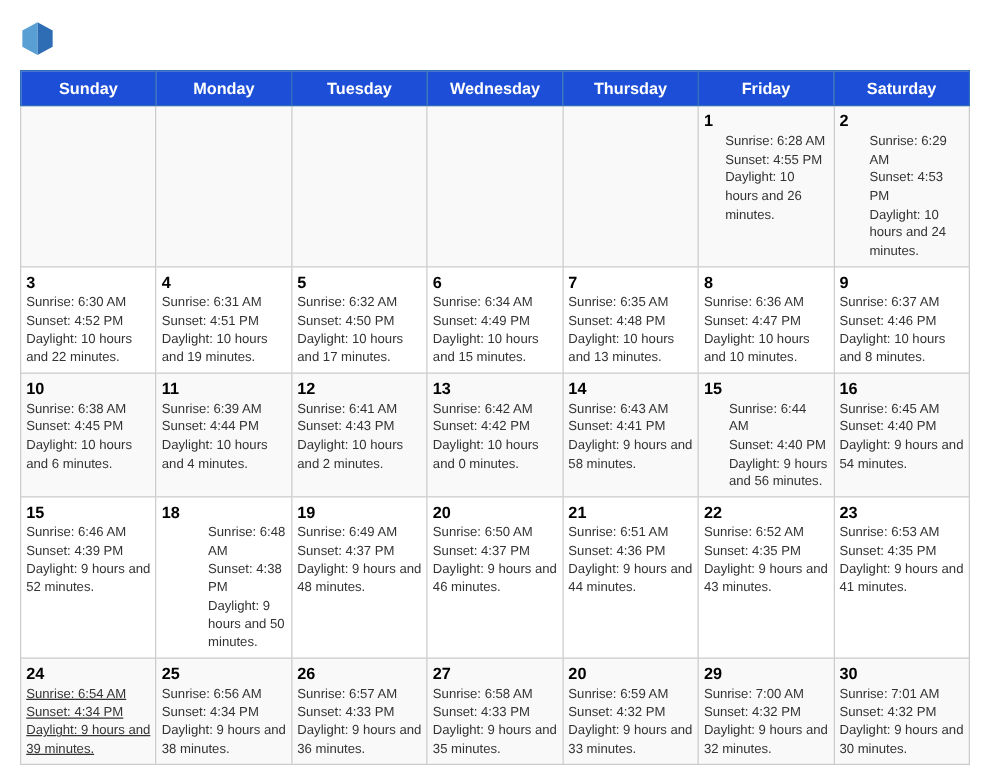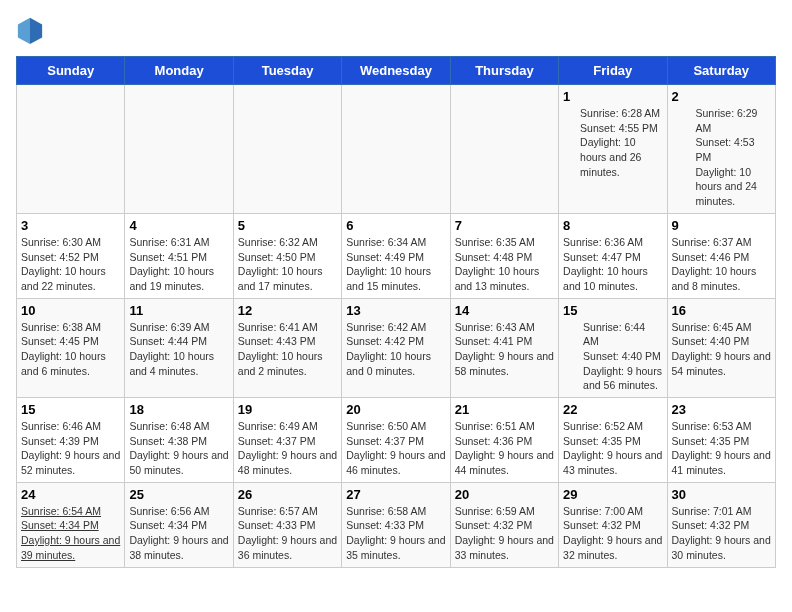--- a/index.html
+++ b/index.html
@@ -232,21 +232,21 @@
       </tr>
       <tr>
         <td>
           <div class="day-number">15</div>
           <div class="day-info" style="white-space: pre-line;">Sunrise: 6:46 AM
 Sunset: 4:39 PM
 Daylight: 9 hours and 52 minutes.</div>
         </td>
         <td>
           <div class="day-number">18</div>
-          <div class="day-info" style="white-space: pre-line;">Sunrise: 6:48 AM
+          <div class="day-info" style="white-space: pre-line; margin-left: 37px;">Sunrise: 6:48 AM
 Sunset: 4:38 PM
 Daylight: 9 hours and 50 minutes.</div>
         </td>
         <td>
           <div class="day-number">19</div>
           <div class="day-info" style="white-space: pre-line;">Sunrise: 6:49 AM
 Sunset: 4:37 PM
 Daylight: 9 hours and 48 minutes.</div>
         </td>
         <td>

